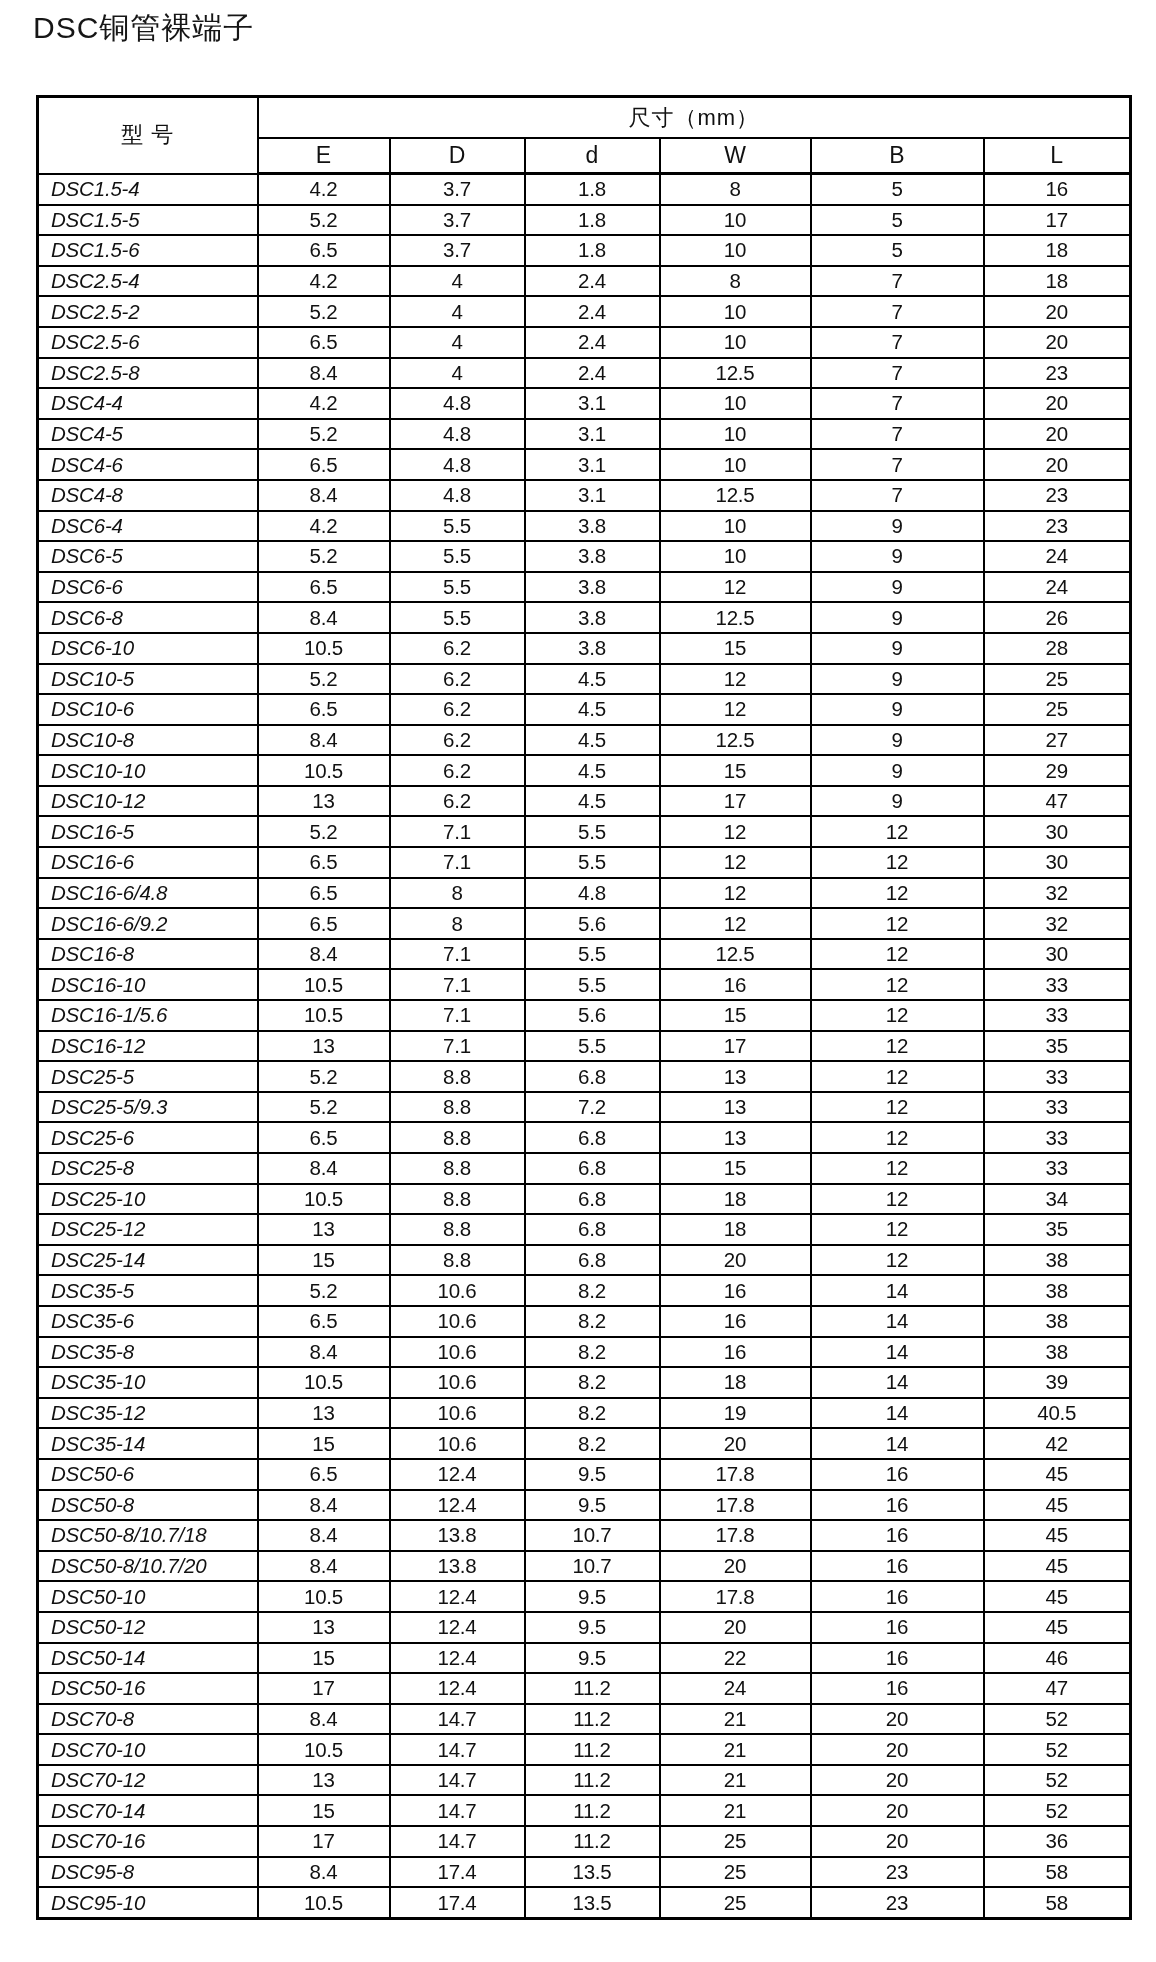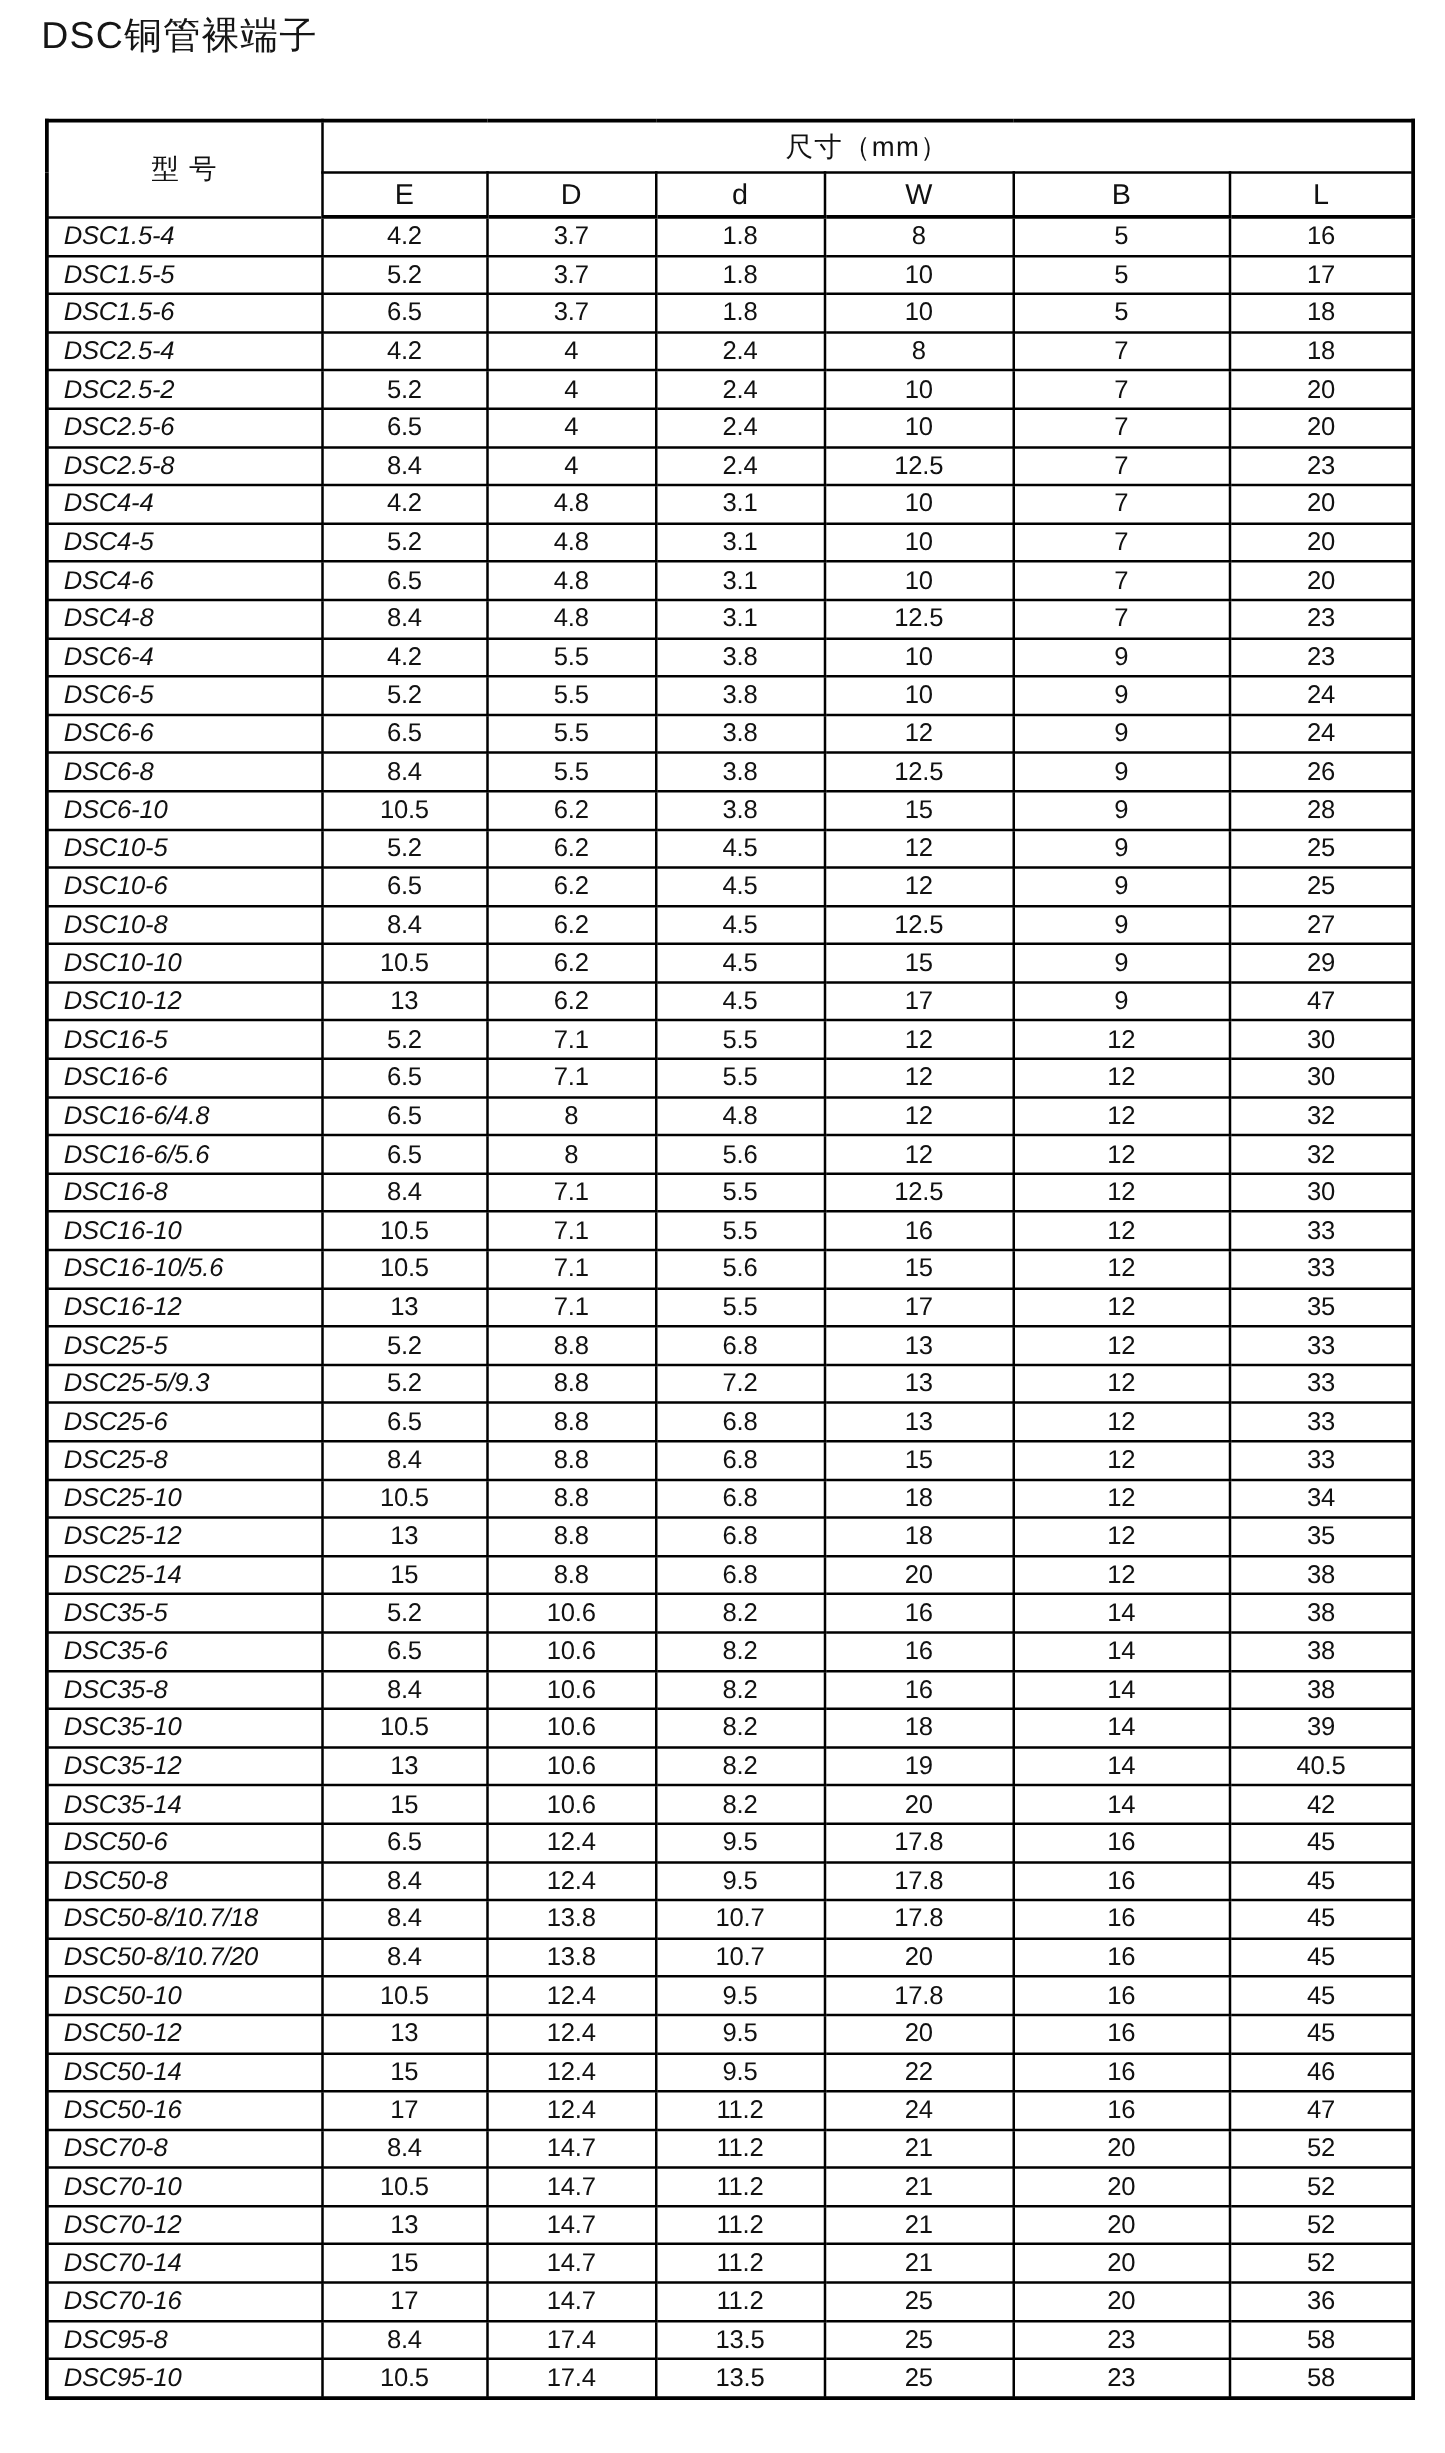--- a/index.html
+++ b/index.html
@@ -322,21 +322,21 @@
         <tr>
           <td class="model">DSC16-6/4.8</td>
           <td class="num">6.5</td>
           <td class="num">8</td>
           <td class="num">4.8</td>
           <td class="num">12</td>
           <td class="num">12</td>
           <td class="num">32</td>
         </tr>
         <tr>
-          <td class="model">DSC16-6/5.6</td>
+          <td class="model">DSC16-6/9.2</td>
           <td class="num">6.5</td>
           <td class="num">8</td>
           <td class="num">5.6</td>
           <td class="num">12</td>
           <td class="num">12</td>
           <td class="num">32</td>
         </tr>
         <tr>
           <td class="model">DSC16-8</td>
           <td class="num">8.4</td>
@@ -349,21 +349,21 @@
         <tr>
           <td class="model">DSC16-10</td>
           <td class="num">10.5</td>
           <td class="num">7.1</td>
           <td class="num">5.5</td>
           <td class="num">16</td>
           <td class="num">12</td>
           <td class="num">33</td>
         </tr>
         <tr>
-          <td class="model">DSC16-10/5.6</td>
+          <td class="model">DSC16-1/5.6</td>
           <td class="num">10.5</td>
           <td class="num">7.1</td>
           <td class="num">5.6</td>
           <td class="num">15</td>
           <td class="num">12</td>
           <td class="num">33</td>
         </tr>
         <tr>
           <td class="model">DSC16-12</td>
           <td class="num">13</td>

